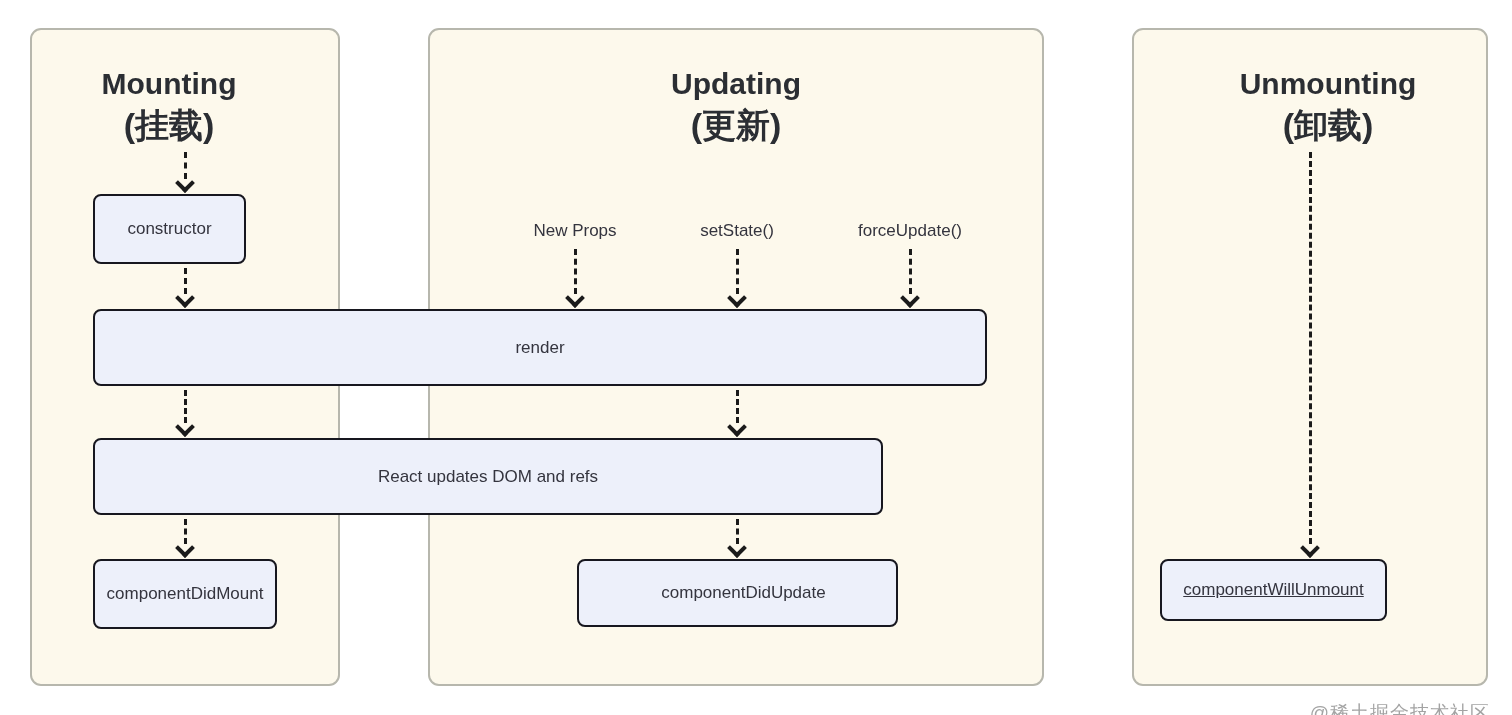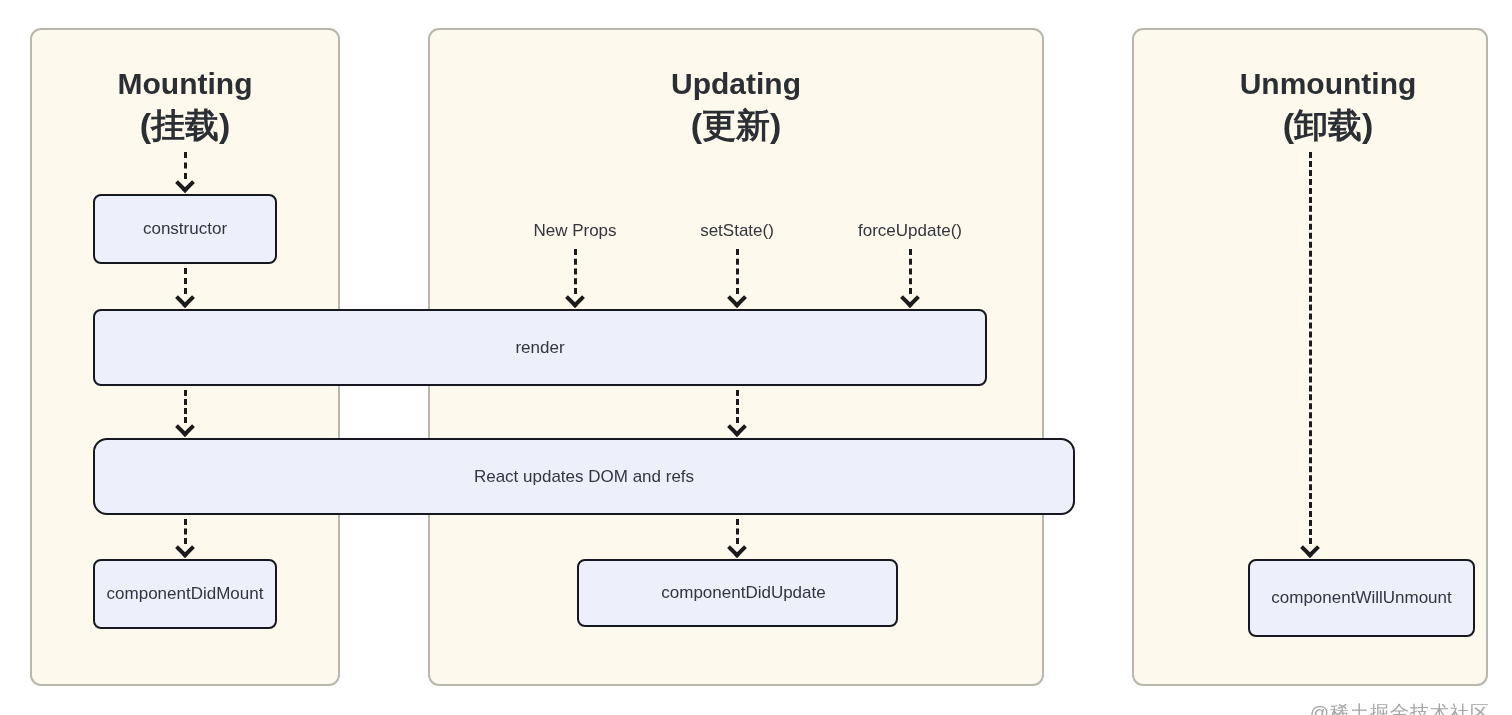--- a/index.html
+++ b/index.html
@@ -25,36 +25,36 @@
   .panel-1{left:30px;top:28px;width:310px;height:658px;}
   .panel-2{left:428px;top:28px;width:616px;height:658px;}
   .panel-3{left:1132px;top:28px;width:356px;height:658px;}
 
   .panel-title{
     position:absolute;z-index:2;text-align:center;color:var(--text);
     font-weight:700;
   }
   .panel-title .en{font-size:30px;line-height:40px;display:block;}
   .panel-title .zh{font-size:34px;line-height:42px;display:block;}
-  .title-1{left:30px;top:64px;width:310px;}
+  .title-1{left:14px;top:64px;width:310px;}
   .title-2{left:428px;top:64px;width:616px;}
   .title-3{left:1132px;top:64px;width:392px;}
 
   .node{
     position:absolute;z-index:3;background:var(--node-bg);
     border:2.5px solid var(--node-border);border-radius:8px;box-sizing:border-box;
     display:flex;align-items:center;justify-content:center;
     font-size:17px;color:var(--node-text);
   }
-  .node-constructor{left:93px;top:194px;width:184px;height:70px;}
+  .node-constructor{left:93px;top:194px;width:153px;height:70px;}
   .node-render{left:93px;top:309px;width:894px;height:77px;}
-  .node-react-updates{left:93px;top:438px;width:982px;height:77px;border-radius:14px;}
+  .node-react-updates{left:93px;top:438px;width:790px;height:77px;}
   .node-did-mount{left:93px;top:559px;width:184px;height:70px;}
   .node-did-update{left:577px;top:559px;width:321px;height:68px;padding-left:12px;}
-  .node-will-unmount{left:1248px;top:559px;width:227px;height:78px;}
+  .node-will-unmount{left:1160px;top:559px;width:227px;height:62px;text-decoration:underline;}
 
   .trigger{
     position:absolute;z-index:2;transform:translateX(-50%);
     font-size:17px;color:var(--node-text);white-space:nowrap;
   }
   .trigger-new-props{left:575px;top:221px;}
   .trigger-set-state{left:737px;top:221px;}
   .trigger-force-update{left:910px;top:221px;}
 
   .arrow{position:absolute;z-index:2;width:0;}

